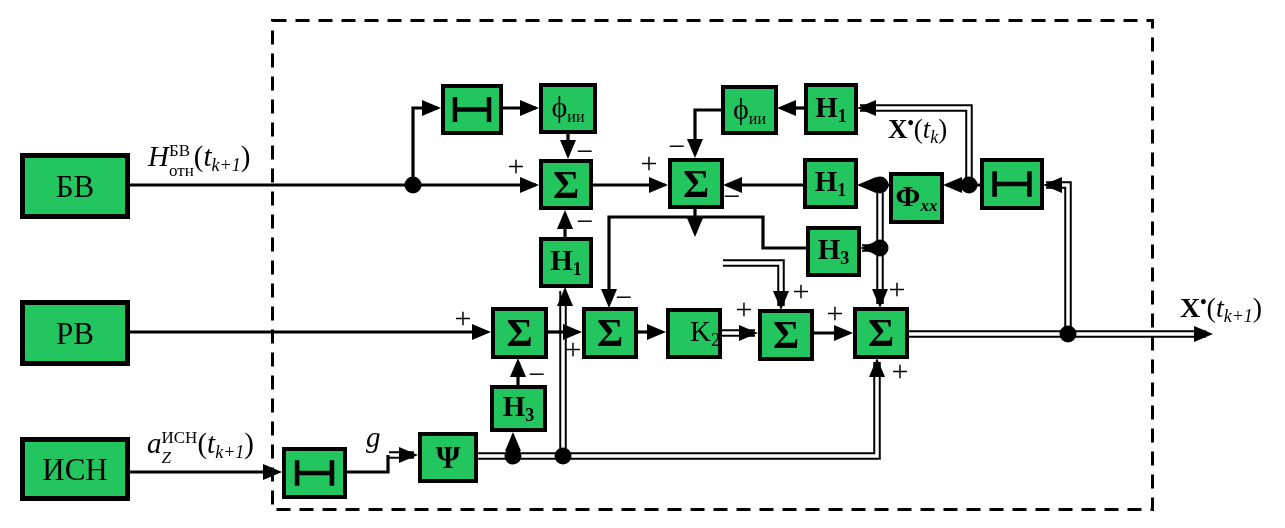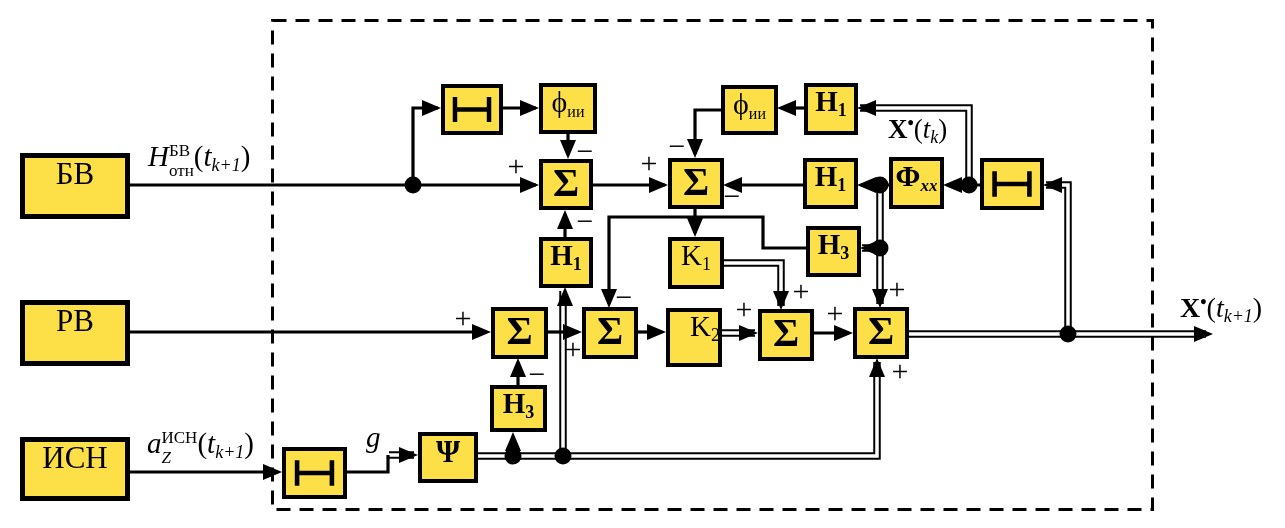--- a/index.html
+++ b/index.html
@@ -1,20 +1,20 @@
 <!DOCTYPE html>
 <html><head>
 <meta charset="utf-8">
 <style>
   html,body{margin:0;padding:0;background:#fff;}
   #stage{position:relative;width:1285px;height:528px;background:#fff;overflow:hidden;
          font-family:"Liberation Serif","DejaVu Serif",serif;color:#000;}
   #wires{position:absolute;left:0;top:0;}
-  .blk{position:absolute;background:#fde047;border:4.5px solid #000;box-sizing:border-box;
-       display:flex;justify-content:center;line-height:1;}
+  .blk{position:absolute;background:#22c55e;border:4.5px solid #000;box-sizing:border-box;
+       display:flex;align-items:center;justify-content:center;line-height:1;}
   .src{border-width:5px;font-size:31px;}
   .sum{font-size:40px;font-weight:bold;}
   .cnt{display:inline-block;line-height:1;white-space:nowrap;}
   .bold{font-weight:bold;}
   .fs29{font-size:29px;}
   .fs30{font-size:30px;}
   .fs31{font-size:31px;}
   .sb{font-size:18px;vertical-align:-0.3em;}
   .sbit{font-size:18px;vertical-align:-0.3em;font-style:italic;}
   .sp{font-size:18px;vertical-align:0.38em;}
@@ -175,28 +175,25 @@
     <span class="cnt"><span class="bold fs29">H</span><span class="bold sb">1</span></span>
   </div>
 
   <div class="blk" style="left:806px;top:226px;width:55px;height:51px;">
     <span class="cnt"><span class="bold fs29">H</span><span class="bold sb">3</span></span>
   </div>
   <div class="blk" style="left:490px;top:385px;width:57px;height:47px;">
     <span class="cnt"><span class="bold fs29">H</span><span class="bold sb">3</span></span>
   </div>
 
-  <div class="blk" style="left:668px;top:237px;width:56px;height:52px;">
-    <span class="cnt"><span class="fs29">K</span><span class="sb">1</span></span>
-  </div>
-  <div class="blk" style="left:666px;top:308px;width:56px;height:59px;padding-left:22px;">
+  <div class="blk" style="left:666px;top:308px;width:56px;height:51px;padding-left:22px;">
     <span class="cnt"><span class="fs29">K</span><span class="sb">2</span></span>
   </div>
 
-  <div class="blk" style="left:889px;top:157px;width:55px;height:52px;">
+  <div class="blk" style="left:889px;top:172px;width:55px;height:52px;">
     <span class="cnt"><span class="bold fs30">Φ</span><span class="bold sbit" style="font-size:17px;">xx</span></span>
   </div>
 
   <div class="blk" style="left:418px;top:432px;width:60px;height:51px;">
     <span class="bold fs31">Ψ</span>
   </div>
 
   <div class="blk sum" style="left:539px;top:159px;width:54px;height:51px;">
       <span>Σ</span>
     </div>

